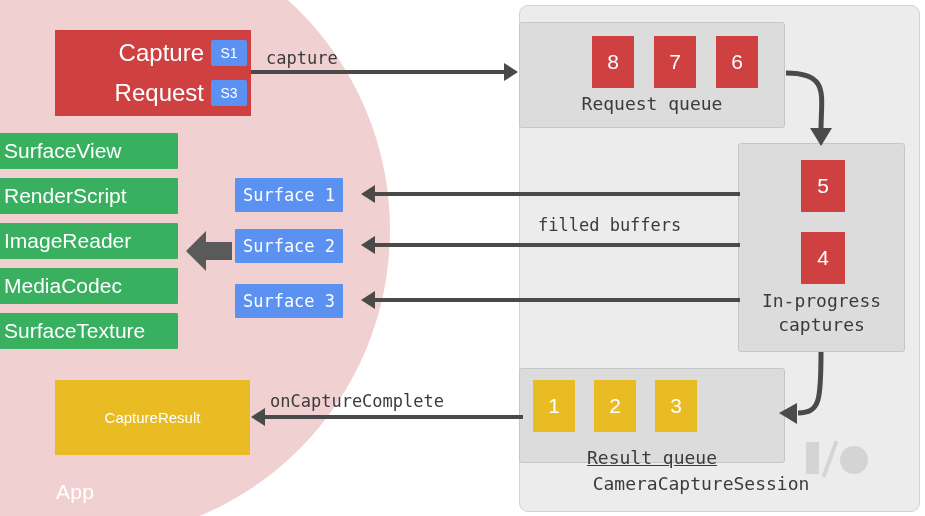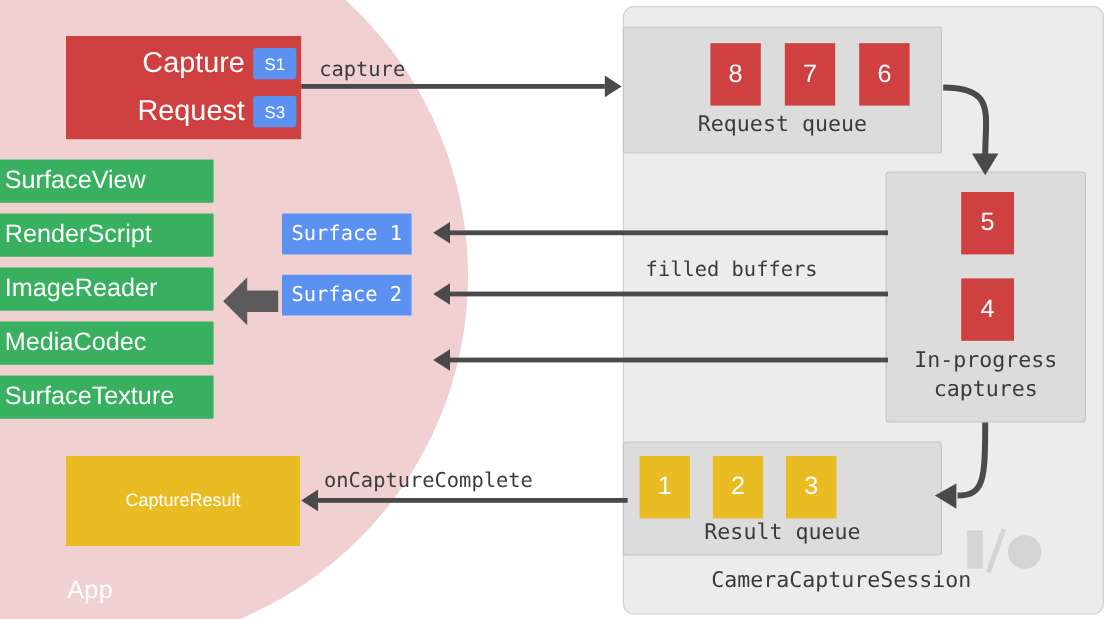--- a/index.html
+++ b/index.html
@@ -240,21 +240,21 @@
     <div class="chip chip-red" style="left:62px; top:16px;  width:44px; height:52px;">5</div>
     <div class="chip chip-red" style="left:62px; top:88px;  width:44px; height:52px;">4</div>
     <div class="panel-caption mono" style="top:172px;">captures</div>
     <div class="panel-caption mono" style="top:148px;">In-progress</div>
   </div>
 
   <div class="subpanel res-queue">
     <div class="chip chip-yellow" style="left:13px;  top:11px; width:42px; height:52px;">1</div>
     <div class="chip chip-yellow" style="left:74px;  top:11px; width:42px; height:52px;">2</div>
     <div class="chip chip-yellow" style="left:135px; top:11px; width:42px; height:52px;">3</div>
-    <div class="panel-caption mono" style="top:66px;">Result queue</div>
+    <div class="panel-caption mono" style="top:80px;text-decoration:underline;">Result queue</div>
   </div>
 
   <div class="session-label mono">CameraCaptureSession</div>
 
   <div class="io-mark">
     <div class="io-bar"></div>
     <div class="io-slash"></div>
     <div class="io-circle"></div>
   </div>
 
@@ -284,20 +284,23 @@
   <div class="box consumer" style="top:313px;">
     <span>SurfaceTexture</span>
     </div>
 
   <div class="box surface mono" style="top:178px;">
     <span>Surface 1</span>
     </div>
   <div class="box surface mono" style="top:229px;">
     <span>Surface 2</span>
     </div>
+  <div class="box surface mono" style="top:284px;">
+    <span>Surface 3</span>
+    </div>
 
   <svg class="big-arrow-left" viewBox="0 0 46 46">
     <polygon points="0,23 20,3 20,14 46,14 46,32 20,32 20,43" fill="#5a5a5a"></polygon>
   </svg>
 
   <div class="box capture-result">
     <span>CaptureResult</span>
   </div>
 
   <div class="hline" style="left:251px; top:70px; width:253px;"></div>

